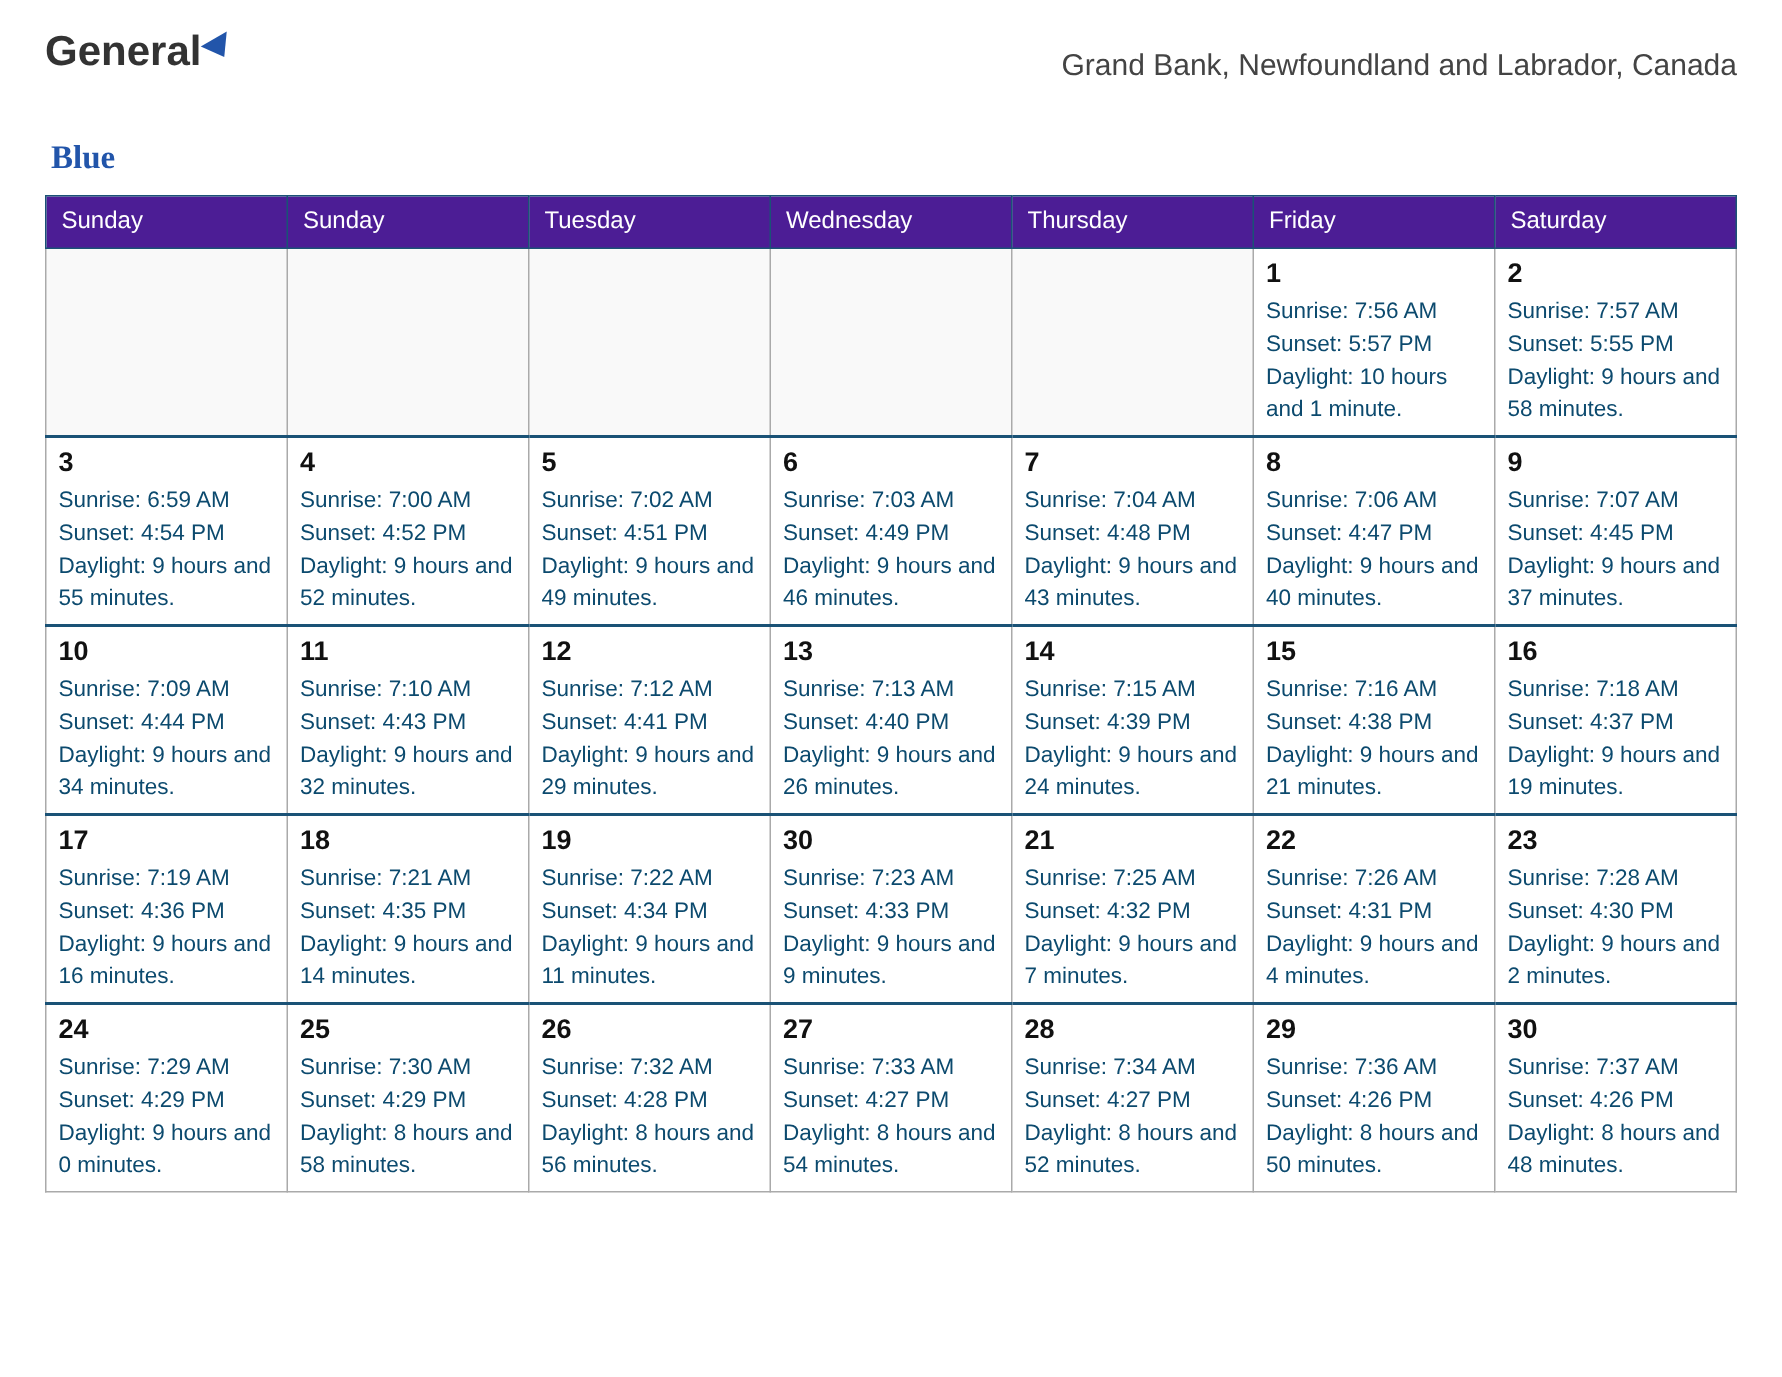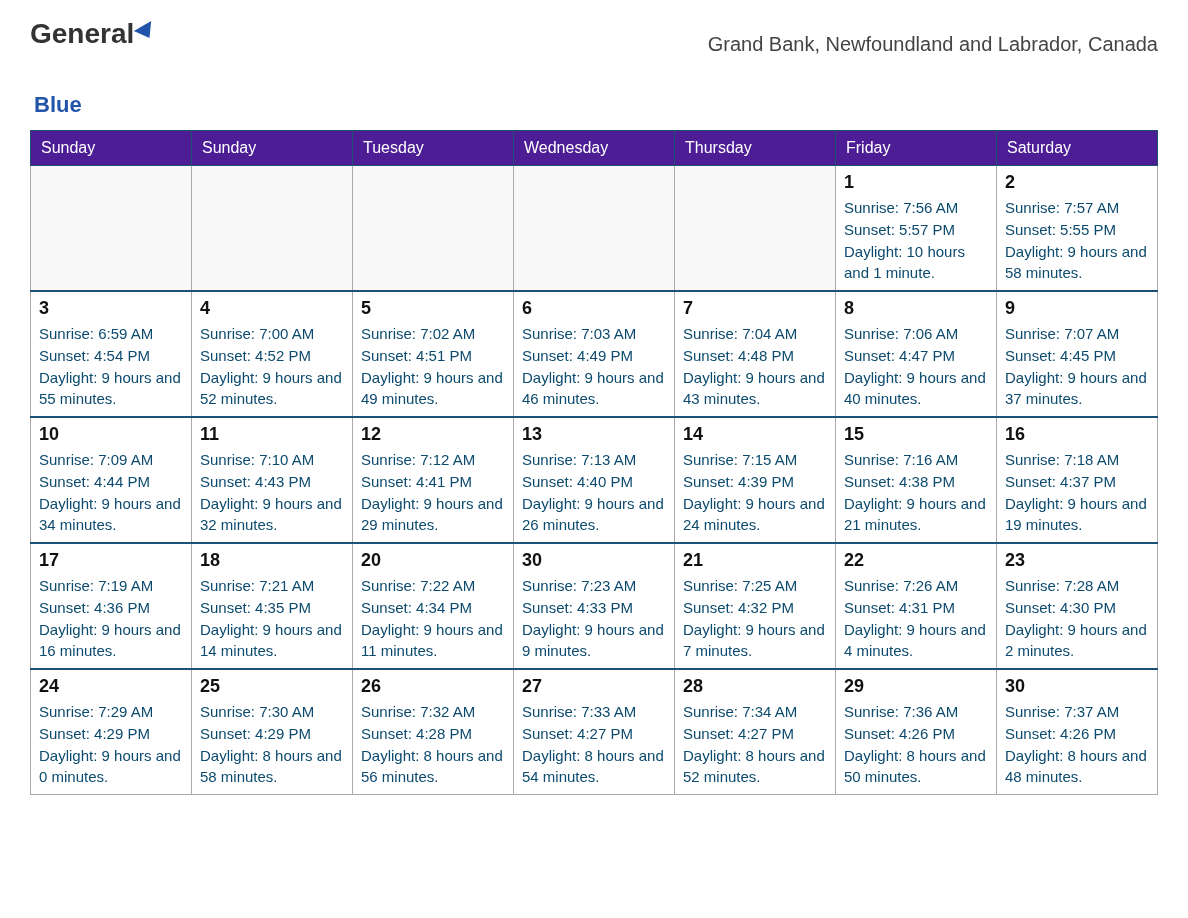--- a/index.html
+++ b/index.html
@@ -40,20 +40,21 @@
       transform: rotate(-30deg);
       position: relative;
       top: -4px;
     }
     .logo-blue-line {
       color: #2255aa;
       font-size: 22px;
       font-weight: bold;
       margin-top: -4px;
       margin-left: 4px;
+      font-family: Liberation Serif, serif;
     }
     .title-area {
       text-align: right;
     }
     .month-title {
       font-size: 52px;
       font-weight: normal;
       color: #111;
       line-height: 1.1;
     }
@@ -216,21 +217,21 @@
       <tr>
         <td>
           <span class="day-number">17</span>
           <div class="day-info">Sunrise: 7:19 AM<br>Sunset: 4:36 PM<br>Daylight: 9 hours and 16 minutes.</div>
         </td>
         <td>
           <span class="day-number">18</span>
           <div class="day-info">Sunrise: 7:21 AM<br>Sunset: 4:35 PM<br>Daylight: 9 hours and 14 minutes.</div>
         </td>
         <td>
-          <span class="day-number">20</span>
+          <span class="day-number">19</span>
           <div class="day-info">Sunrise: 7:22 AM<br>Sunset: 4:34 PM<br>Daylight: 9 hours and 11 minutes.</div>
         </td>
         <td>
           <span class="day-number">30</span>
           <div class="day-info">Sunrise: 7:23 AM<br>Sunset: 4:33 PM<br>Daylight: 9 hours and 9 minutes.</div>
         </td>
         <td>
           <span class="day-number">21</span>
           <div class="day-info">Sunrise: 7:25 AM<br>Sunset: 4:32 PM<br>Daylight: 9 hours and 7 minutes.</div>
         </td>

